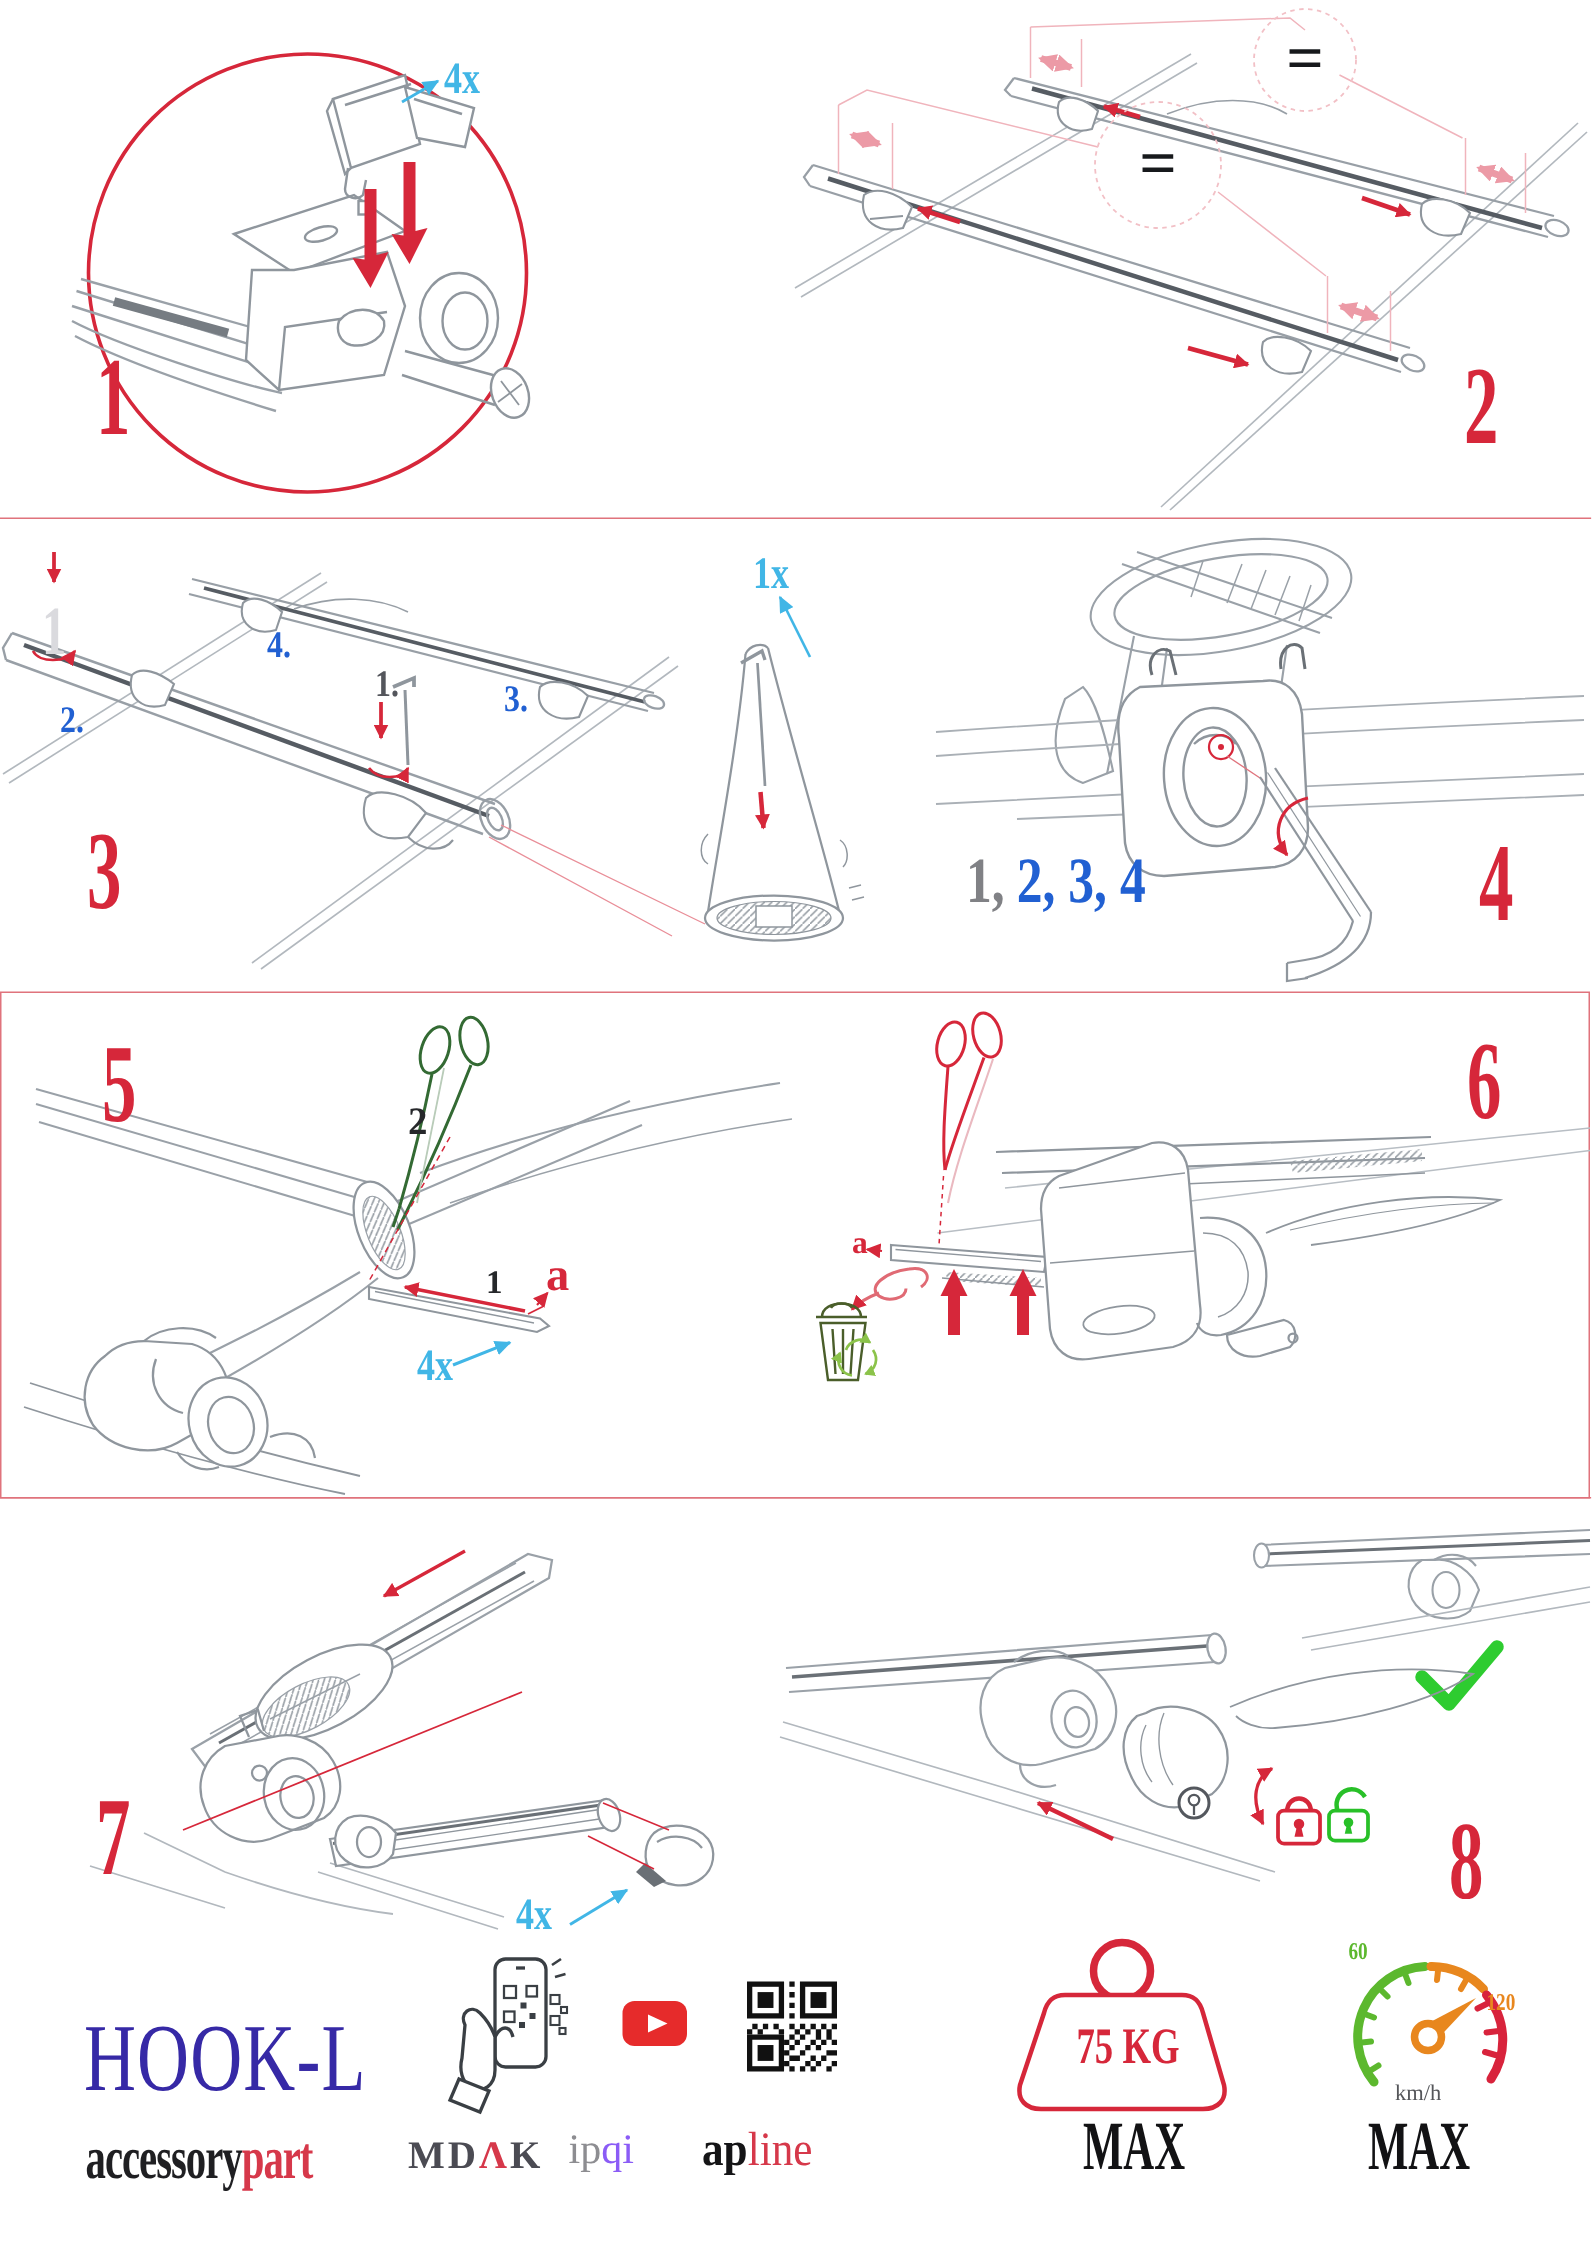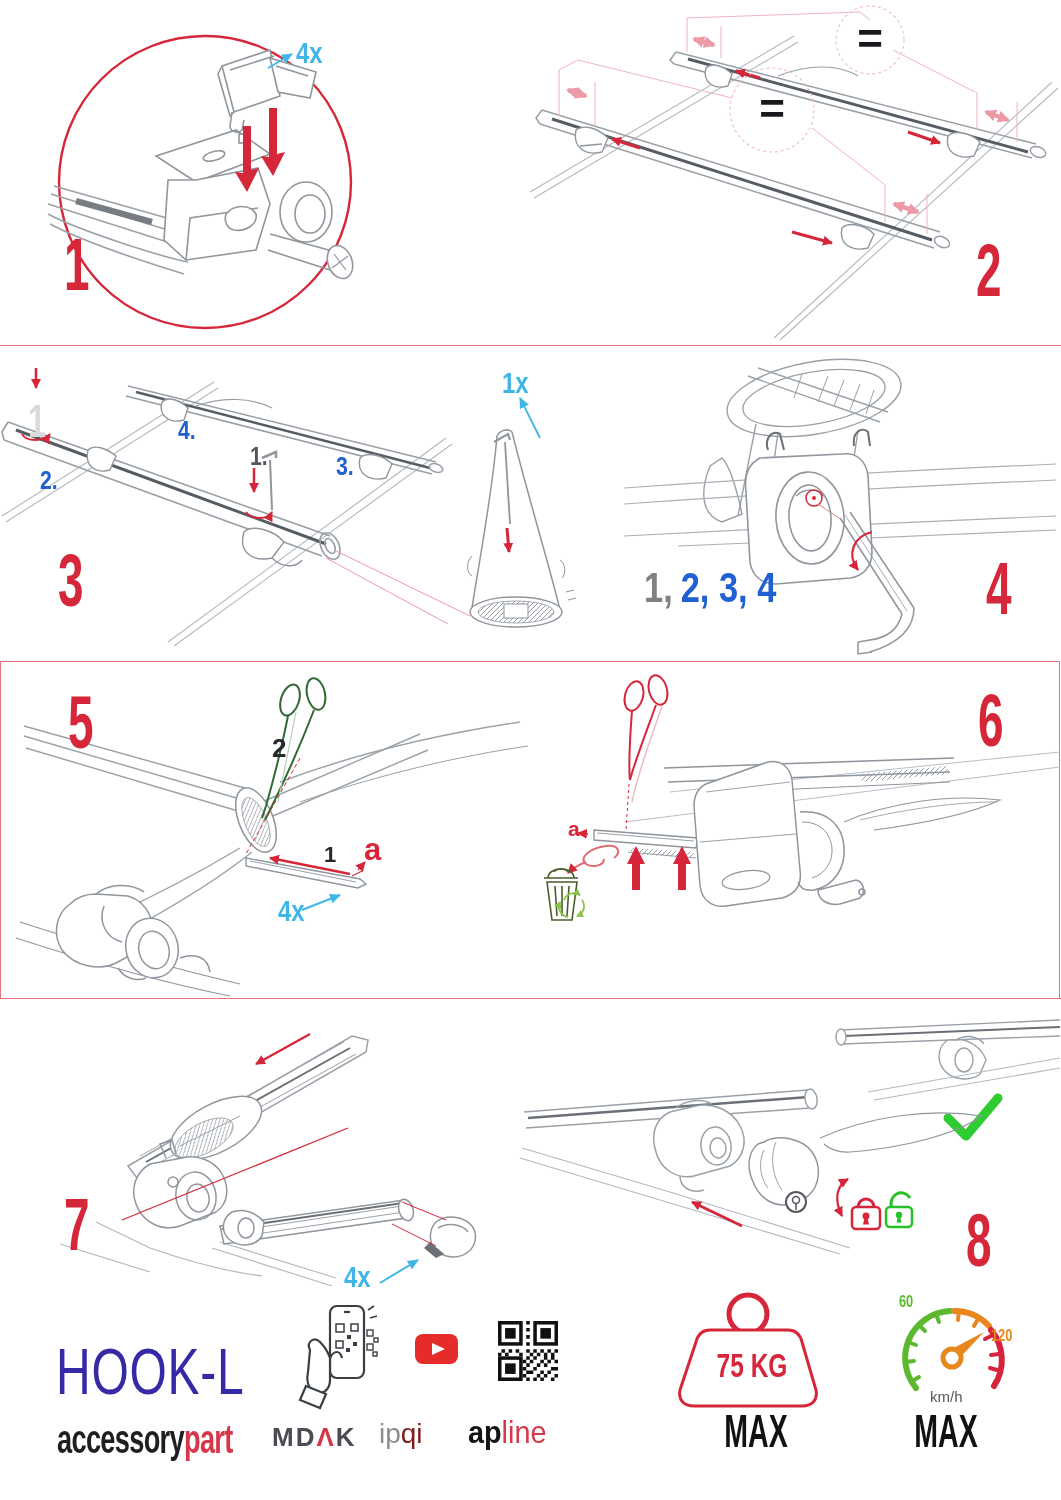--- a/index.html
+++ b/index.html
@@ -1,17 +1,17 @@
 <!DOCTYPE html>
 <html><head>
 <meta charset="utf-8">
 <style>
   html,body{margin:0;padding:0;background:#fff;}
   #page{position:relative;width:1061px;height:1500px;background:#ffffff;overflow:hidden;
-        font-family:Liberation Sans, sans-serif;}
+        font-family:Liberation Serif, serif;}
   svg{position:absolute;overflow:visible;}
   .stepnum{position:absolute;font-size:74px;font-weight:600;color:#d6273a;
            transform:scaleX(0.62);transform-origin:left top;line-height:1;}
   .qty{position:absolute;font-size:30px;font-weight:600;color:#41b6e6;
        transform:scaleX(0.8);transform-origin:left top;line-height:1;}
   .bluelab{position:absolute;font-size:25px;font-weight:600;color:#2160d2;
            transform:scaleX(0.85);transform-origin:left top;line-height:1;}
   .darklab{position:absolute;font-size:25px;font-weight:600;color:#54565c;
            transform:scaleX(0.85);transform-origin:left top;line-height:1;}
   .eq{position:absolute;font-size:44px;font-weight:800;color:#17191c;
@@ -29,21 +29,21 @@
   .dima-small{position:absolute;font-size:21px;font-weight:600;color:#d6273a;line-height:1;}
   
   .product{position:absolute;left:56px;top:1340px;font-size:64px;font-weight:500;color:#3629a6;
            transform:scaleX(0.75);transform-origin:left top;letter-spacing:1px;line-height:1;}
   .brand{position:absolute;left:57px;top:1419px;font-size:40px;font-weight:600;
          transform:scaleX(0.68);transform-origin:left top;letter-spacing:-1px;line-height:1;}
   .brand .b1{color:#1f1f22;} .brand .b2{color:#d6384a;}
   .mdak{position:absolute;left:272px;top:1424px;font-size:26px;font-weight:700;letter-spacing:2px;line-height:1;}
   .mdak .d{color:#4b4b53;} .mdak .r{color:#d6384a;}
   .ipqi{position:absolute;left:379px;top:1420px;font-size:28px;font-weight:500;line-height:1;}
-  .ipqi .g{color:#8d8d91;} .ipqi .r{color:#7f1d1d;}
+  .ipqi .g{color:#8d8d91;} .ipqi .r{color:#8b5cf6;}
   .apline{position:absolute;left:468px;top:1416px;font-size:32px;font-weight:600;
           transform:scaleX(0.9);transform-origin:left top;line-height:1;}
   .apline .k{color:#141416;} .apline .r{color:#d6384a;font-weight:400;}
   .w75{position:absolute;left:692px;top:1348px;width:120px;text-align:center;font-size:34px;
        font-weight:600;color:#d6273a;transform:scaleX(0.72);transform-origin:center top;line-height:1;}
   .maxw{position:absolute;left:696px;top:1408px;width:120px;text-align:center;font-size:46px;
         font-weight:600;color:#121214;transform:scaleX(0.62);transform-origin:center top;line-height:1;}
   .maxs{position:absolute;left:886px;top:1408px;width:120px;text-align:center;font-size:46px;
         font-weight:600;color:#121214;transform:scaleX(0.62);transform-origin:center top;line-height:1;}
   .s60{position:absolute;left:899px;top:1294px;font-size:16px;font-weight:700;color:#5cb82e;

